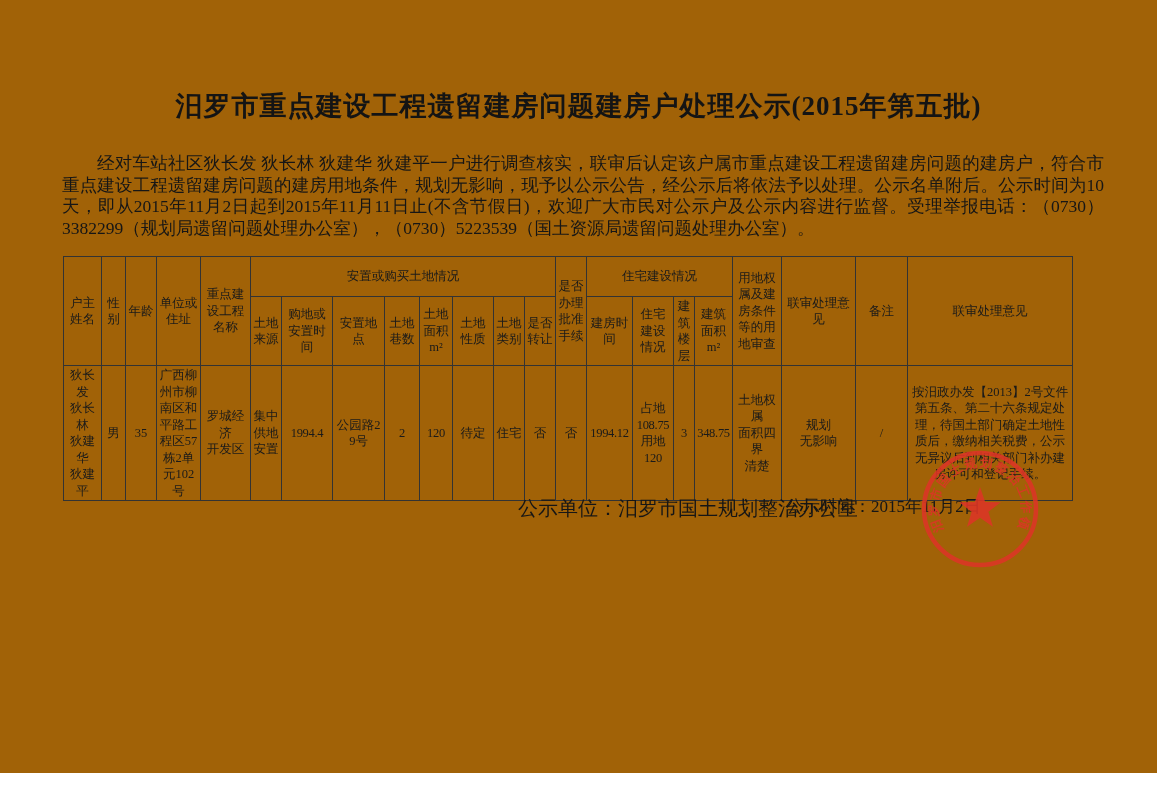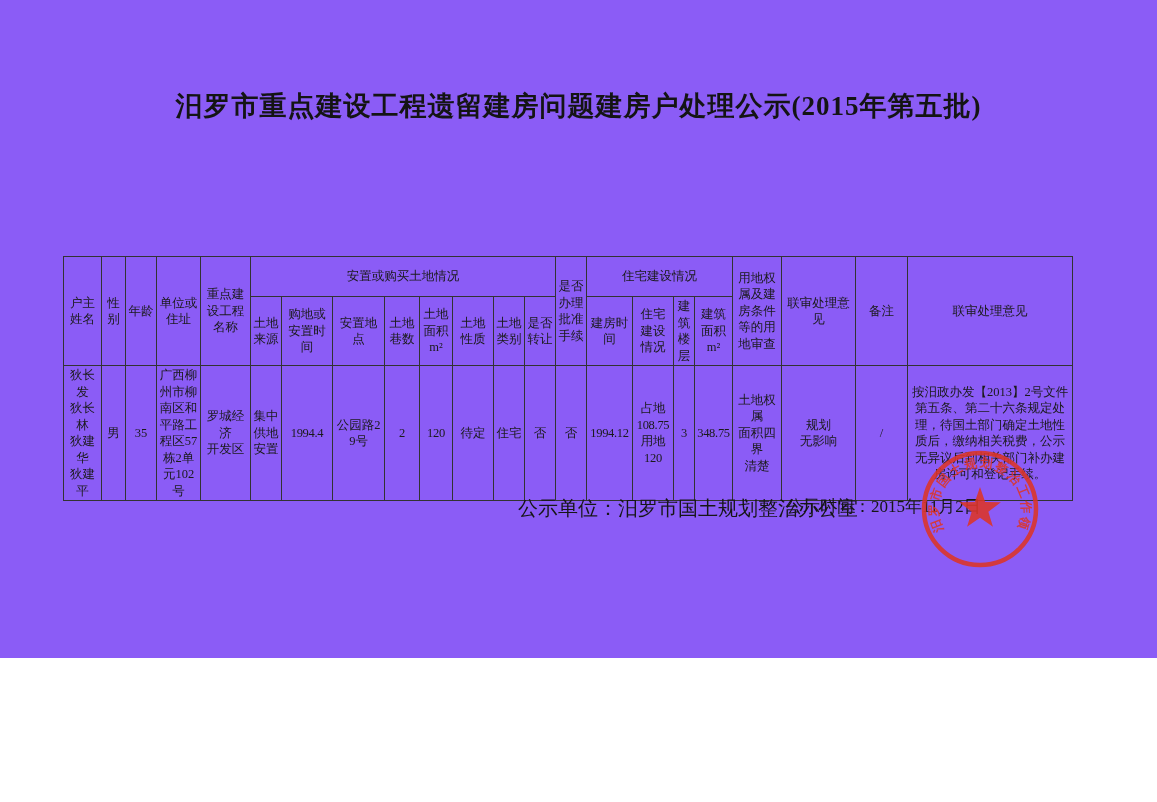--- a/index.html
+++ b/index.html
@@ -5,22 +5,22 @@
   * { margin:0; padding:0; box-sizing:border-box; }
   html,body { width:1157px; height:802px; }
   body {
     font-family:"Liberation Serif","DejaVu Serif",serif;
     background:#ffffff;
     color:#1c1c1c;
     overflow:hidden;
   }
   .page {
     position:relative;
-    width:1157px; height:658px;
-    background:#8b5cf6;
+    width:1157px; height:773px;
+    background:#a16207;
   }
   .doc-title {
     position:absolute;
     top:88px; left:0; width:1157px;
     text-align:center;
     font-size:27px;
     font-weight:bold;
     letter-spacing:1px;
     color:#141414;
   }
@@ -88,20 +88,21 @@
     opacity:0.88;
   }
 </style>
 </head>
 <body>
 
 <div class="page">
 
   <h1 class="doc-title">汨罗市重点建设工程遗留建房问题建房户处理公示(2015年第五批)</h1>
 
+  <p class="intro">经对车站社区狄长发 狄长林 狄建华 狄建平一户进行调查核实，联审后认定该户属市重点建设工程遗留建房问题的建房户，符合市重点建设工程遗留建房问题的建房用地条件，规划无影响，现予以公示公告，经公示后将依法予以处理。公示名单附后。公示时间为10天，即从2015年11月2日起到2015年11月11日止(不含节假日)，欢迎广大市民对公示户及公示内容进行监督。受理举报电话：（0730）3382299（规划局遗留问题处理办公室），（0730）5223539（国土资源局遗留问题处理办公室）。</p>
 
   <table class="notice">
     <colgroup>
       <col style="width:38px">
         <col style="width:24px">
         <col style="width:31px">
         <col style="width:44px">
       <col style="width:50px">
         <col style="width:31px">
         <col style="width:51px">

